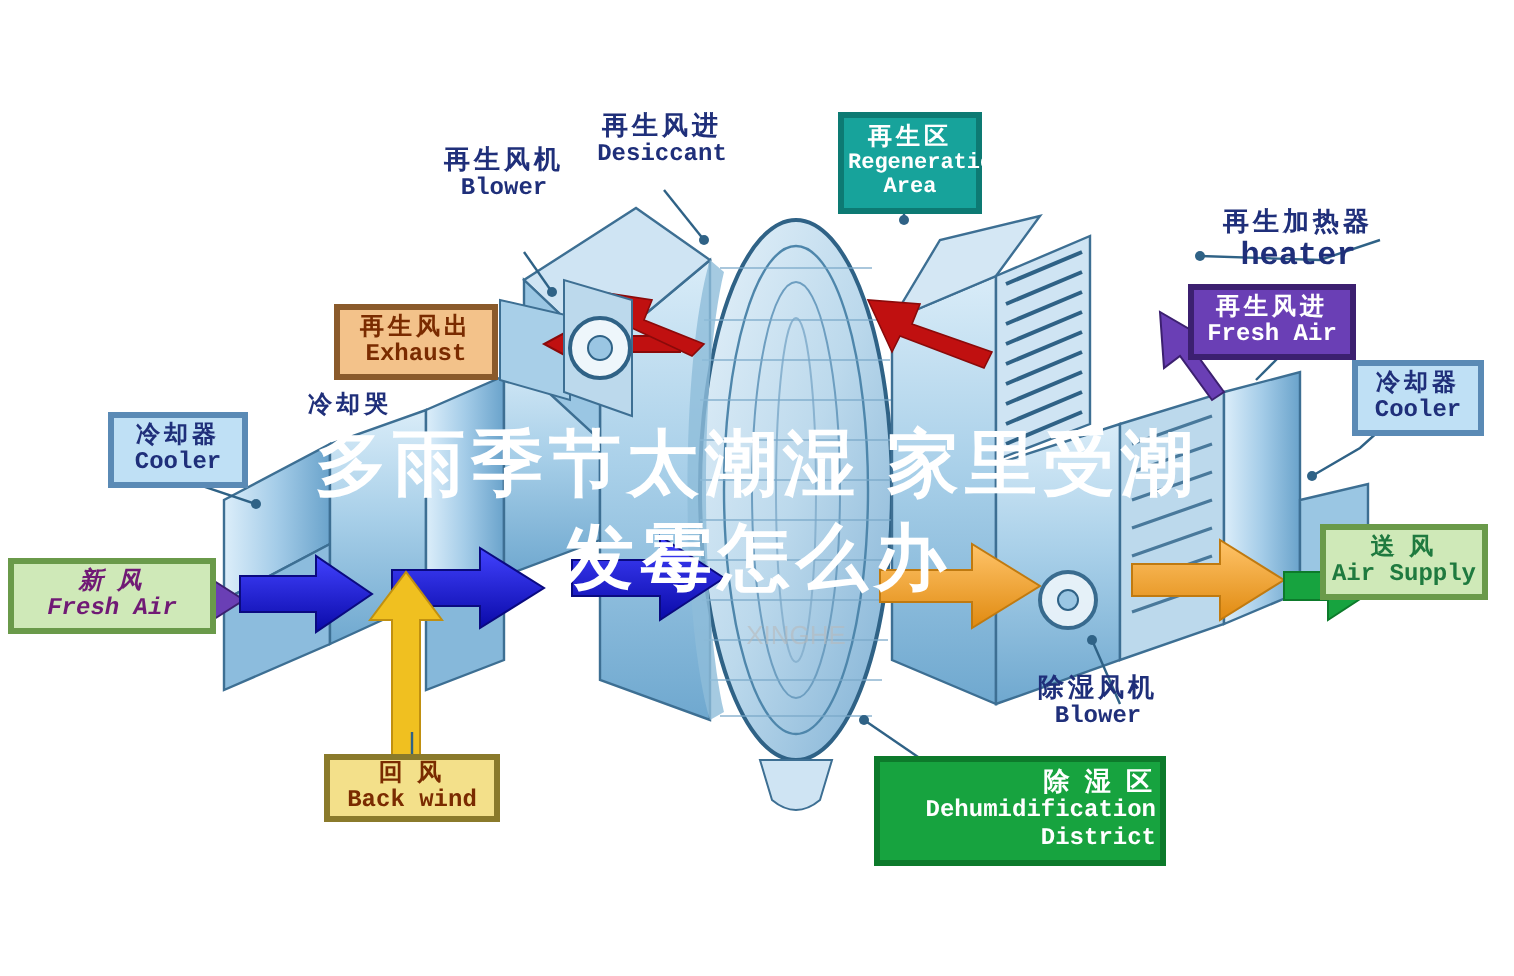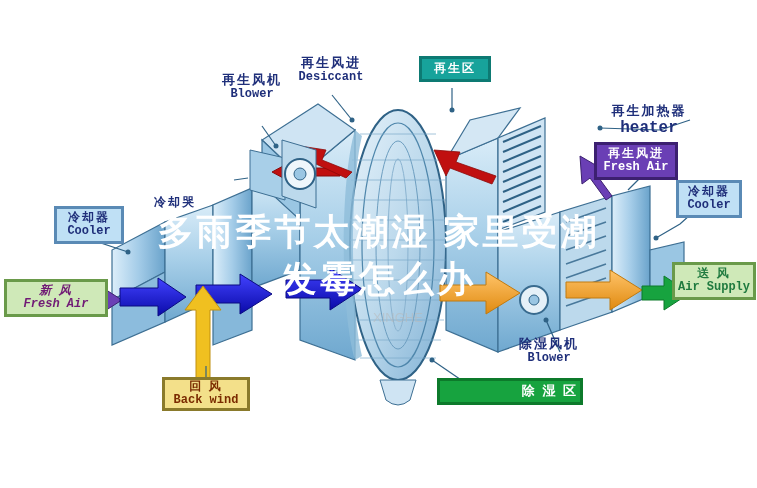--- a/index.html
+++ b/index.html
@@ -204,32 +204,37 @@
     <text x="398" y="322" text-anchor="middle" font-family="Liberation Sans, sans-serif" font-size="13" fill="#b9b9b9" opacity="0.55">XINGHE</text>
   </svg>
 
   <div class="lbl" style="left:285px;top:56px;width:92px;font-size:13px;color:#1f2f7a;">
     <span class="zh">再生风进</span>
     <span class="en" style="font-size:12px;">Desiccant</span>
   </div>
 
   <div class="lbl box" style="left:419px;top:56px;width:72px;padding:3px 2px;font-size:12px;color:#ffffff;background:#17a39b;border-color:#0d7a73;">
     <span class="zh">再生区</span>
+    <span class="en" style="font-size:11px;white-space:normal;">Regeneration Area</span>
   </div>
 
   <div class="lbl" style="left:213px;top:73px;width:78px;font-size:13px;color:#1f2f7a;">
     <span class="zh">再生风机</span>
     <span class="en" style="font-size:12px;">Blower</span>
   </div>
 
   <div class="lbl" style="left:603px;top:88px;width:92px;font-size:13px;color:#1f2f7a;margin-top:16px;">
     <span class="zh">再生加热器</span>
     <span class="en" style="font-size:16px;">heater</span>
   </div>
 
+  <div class="lbl box" style="left:167px;top:152px;width:82px;padding:2px 2px;font-size:12px;color:#7a2b00;background:#f3c28a;border-color:#8a5a2b;">
+    <span class="zh">再生风出</span>
+    <span class="en" style="font-size:12px;">Exhaust</span>
+  </div>
 
   <div class="lbl box" style="left:594px;top:142px;width:84px;padding:2px 2px;font-size:12px;color:#ffffff;background:#6a3fb5;border-color:#3c2070;">
     <span class="zh">再生风进</span>
     <span class="en" style="font-size:12px;">Fresh Air</span>
   </div>
 
   <div class="lbl box" style="left:676px;top:180px;width:66px;padding:2px 2px;font-size:12px;color:#1f2f7a;background:#bfe0f5;border-color:#5a8ab5;">
     <span class="zh">冷却器</span>
     <span class="en" style="font-size:12px;">Cooler</span>
   </div>
@@ -253,23 +258,24 @@
     <span class="en" style="font-size:12px;">Back wind</span>
   </div>
 
   <div class="lbl" style="left:506px;top:337px;width:86px;font-size:13px;color:#1f2f7a;">
     <span class="zh">除湿风机</span>
     <span class="en" style="font-size:12px;">Blower</span>
   </div>
 
   <div class="lbl box" style="left:437px;top:378px;width:146px;padding:3px 2px;font-size:13px;color:#ffffff;background:#17a33f;border-color:#0d7a2b;text-align:right;">
     <span class="zh">除 湿 区</span>
-  </div>
-
-  <div class="lbl box" style="left:660px;top:262px;width:84px;padding:2px 2px;font-size:12px;color:#1f7a3f;background:#cfe9b8;border-color:#6a9a4a;margin-left:12px;">
+    <span class="en" style="font-size:12px;white-space:normal;">Dehumidification District</span>
+  </div>
+
+  <div class="lbl box" style="left:660px;top:262px;width:84px;padding:2px 2px;font-size:12px;color:#1f7a3f;background:#cfe9b8;border-color:#6a9a4a;">
     <span class="zh">送 风</span>
     <span class="en" style="font-size:12px;">Air Supply</span>
   </div>
 
   <div class="overlay-title" style="top:208px;font-size:36px;">多雨季节太潮湿 家里受潮</div>
   <div class="overlay-title" style="top:255px;font-size:36px;">发霉怎么办</div>
 
 </div>
 
 </body></html>

